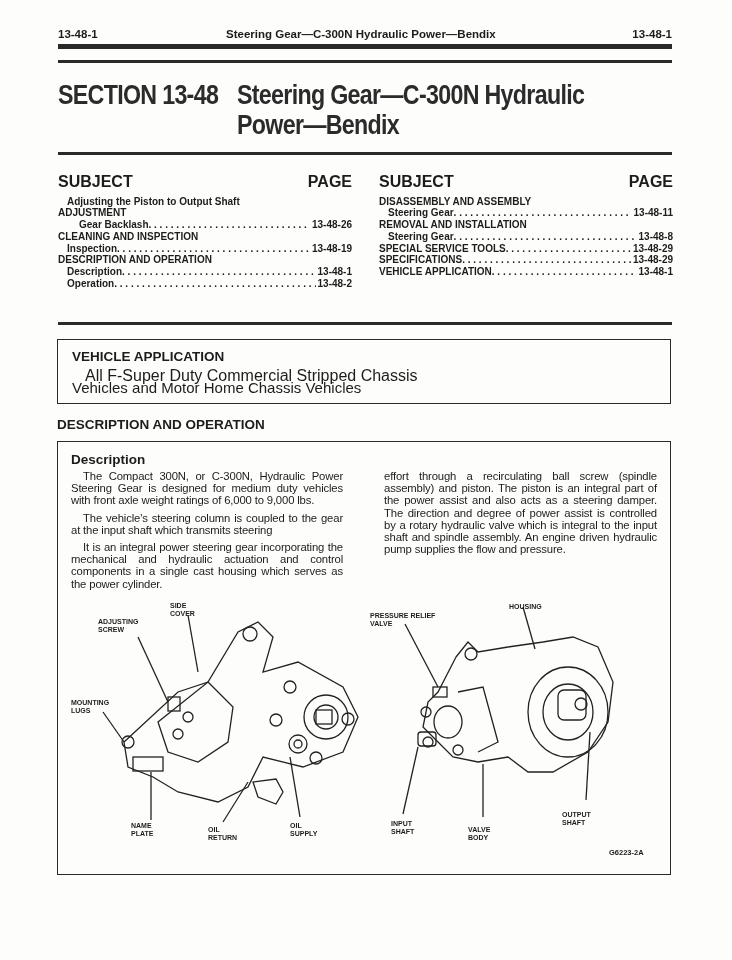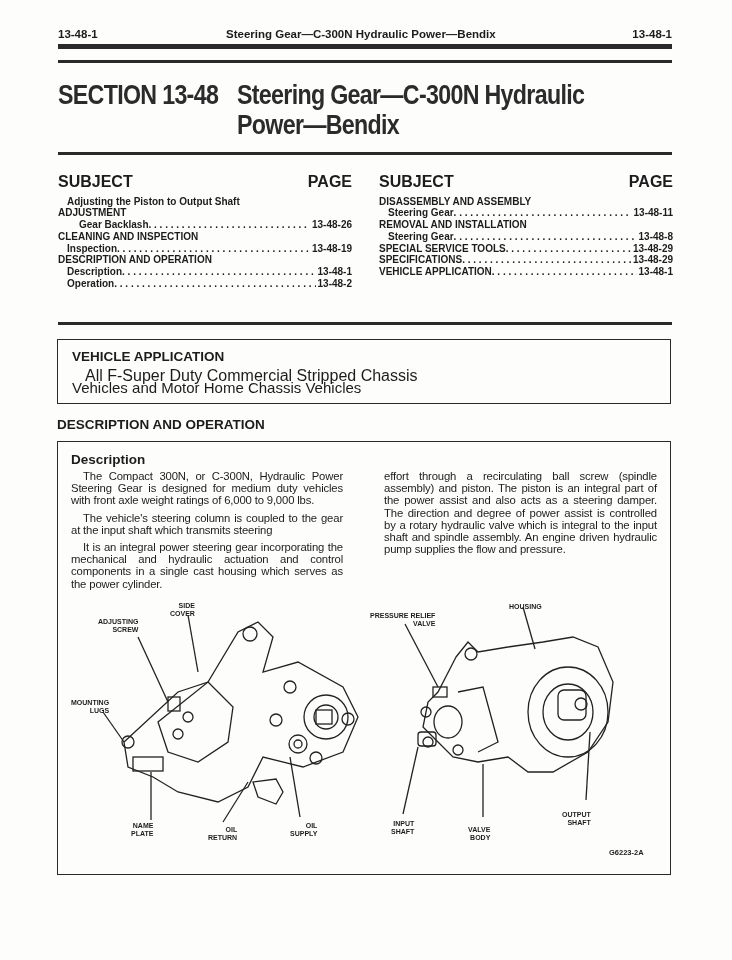--- a/index.html
+++ b/index.html
@@ -16,21 +16,21 @@
   .toc .dots { flex: 1 1 auto; overflow: hidden; letter-spacing: 2px; }
   .toc .dots::before { content: ". . . . . . . . . . . . . . . . . . . . . . . . . . . . . . . . . . . . . . . . . . . . . . . . . . . . . . . . . . . . . . . . . . . ."; letter-spacing: 0; }
   .toc .pg { flex: 0 0 auto; padding-left: 2px; }
   .ind1 { padding-left: 9px; }
   .ind2 { padding-left: 21px; }
   .toc-head { display: flex; justify-content: space-between; font-size: 16px; font-weight: bold; margin-bottom: 8px; }
   .box { border: 1.5px solid #2a2a2a; }
   .h2 { font-size: 13.5px; font-weight: bold; }
   .body-text { font-size: 11.3px; line-height: 12.2px; text-align: justify; letter-spacing: -0.15px; }
   .body-text p { text-indent: 12px; margin-bottom: 5px; }
-  .callout { font-size: 7px; font-weight: bold; text-align: right; line-height: 8px; position: absolute; }
+  .callout { font-size: 7px; font-weight: bold; text-align: left; line-height: 8px; position: absolute; }
   svg { position: absolute; }
 </style>
 </head>
 <body>
 
 <div class="abs hdr" style="left:58px;">13-48-1</div>
 <div class="abs hdr" style="left:226px;">Steering Gear—C-300N Hydraulic Power—Bendix</div>
 <div class="abs hdr" style="right:60px;">13-48-1</div>
 <div class="abs thick-rule" style="top:44px;"></div>
 <div class="abs thin-rule" style="top:60px;"></div>

